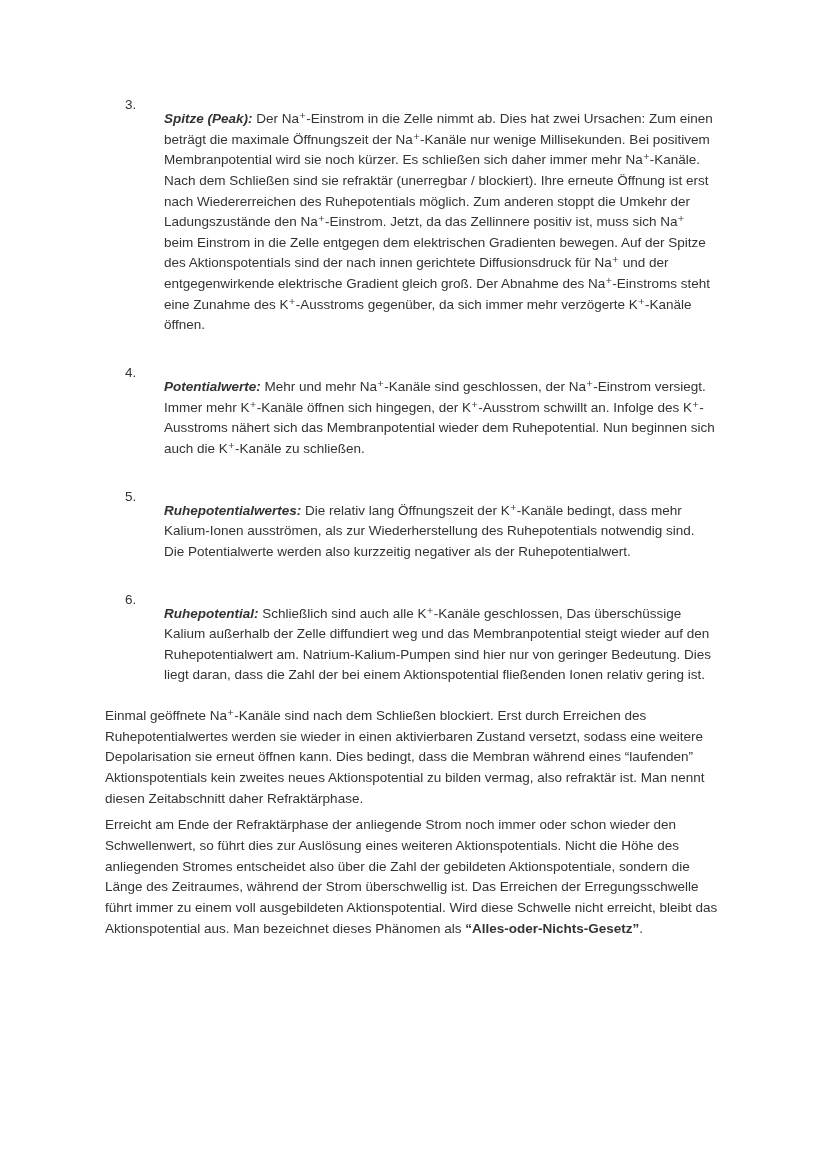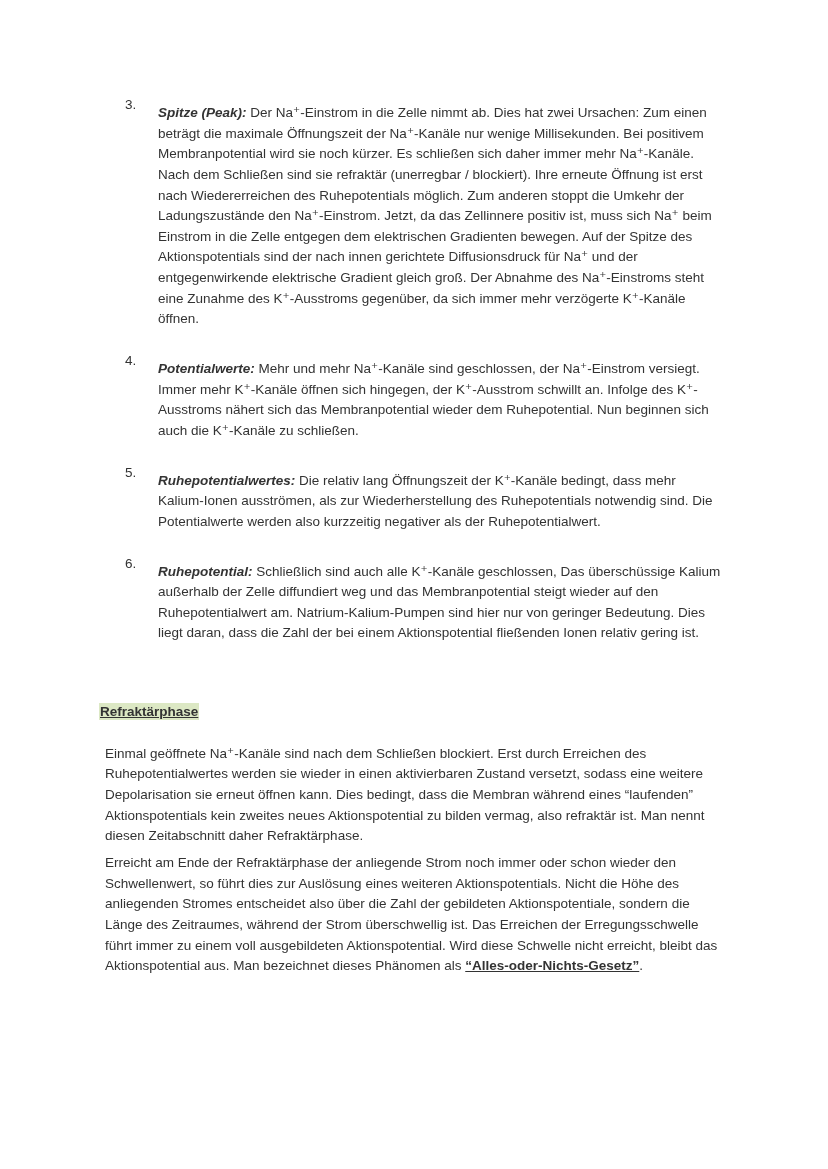--- a/index.html
+++ b/index.html
@@ -29,21 +29,21 @@
       align-items: flex-start;
       margin: 0 0 13px 26px;
     }
     .list-item:last-child {
       margin-bottom: 0;
     }
     .num {
       flex: 0 0 25px;
     }
     .item-text {
-      margin: 8px;
+      margin: 14px;
       flex: 1;
     }
     .lead {
       font-style: italic;
       font-weight: 700;
     }
     .section-heading {
       margin: 50px 0 21px 0;
       font-size: 13.5px;
       line-height: 1.53;
@@ -51,21 +51,20 @@
     }
     .hl {
       text-decoration: underline;
       padding: 1px 1px;
     }
     .body-para {
       margin: 6px;
     }
     .bold-phrase {
       font-weight: 700;
-      text-decoration: underline;
     }
   </style>
 </head>
 <body>
 
 <div class="page" style="color: rgb(51, 51, 51);">
 
   <section class="numbered-list">
 
     <div class="list-item">
@@ -83,21 +82,18 @@
       <p class="item-text"><strong class="lead">Ruhepotentialwertes:</strong><span> Die relativ lang Öffnungszeit der K⁺-Kanäle bedingt, dass mehr Kalium-Ionen ausströmen, als zur Wiederherstellung des Ruhepotentials notwendig sind. Die Potentialwerte werden also kurzzeitig negativer als der Ruhepotentialwert.</span></p>
     </div>
 
     <div class="list-item">
       <span class="num">6.</span>
       <p class="item-text"><strong class="lead">Ruhepotential:</strong><span> Schließlich sind auch alle K⁺-Kanäle geschlossen, Das überschüssige Kalium außerhalb der Zelle diffundiert weg und das Membranpotential steigt wieder auf den Ruhepotentialwert am. Natrium-Kalium-Pumpen sind hier nur von geringer Bedeutung. Dies liegt daran, dass die Zahl der bei einem Aktionspotential fließenden Ionen relativ gering ist.</span></p>
     </div>
 
   </section>
 
-  <h2 class="section-heading">
-    <span class="hl" style="background-color: rgb(220, 232, 196);">Refraktärphase</span>
-  </h2>
 
   <p class="body-para">Einmal geöffnete Na⁺-Kanäle sind nach dem Schließen blockiert. Erst durch Erreichen des Ruhepotentialwertes werden sie wieder in einen aktivierbaren Zustand versetzt, sodass eine weitere Depolarisation sie erneut öffnen kann. Dies bedingt, dass die Membran während eines “laufenden” Aktionspotentials kein zweites neues Aktionspotential zu bilden vermag, also refraktär ist. Man nennt diesen Zeitabschnitt daher Refraktärphase.</p>
 
   <p class="body-para"><span>Erreicht am Ende der Refraktärphase der anliegende Strom noch immer oder schon wieder den Schwellenwert, so führt dies zur Auslösung eines weiteren Aktionspotentials. Nicht die Höhe des anliegenden Stromes entscheidet also über die Zahl der gebildeten Aktionspotentiale, sondern die Länge des Zeitraumes, während der Strom überschwellig ist. Das Erreichen der Erregungsschwelle führt immer zu einem voll ausgebildeten Aktionspotential. Wird diese Schwelle nicht erreicht, bleibt das Aktionspotential aus. Man bezeichnet dieses Phänomen als </span><strong class="bold-phrase">“Alles-oder-Nichts-Gesetz”</strong><span>.</span></p>
 
 </div>
 
 </body></html>

